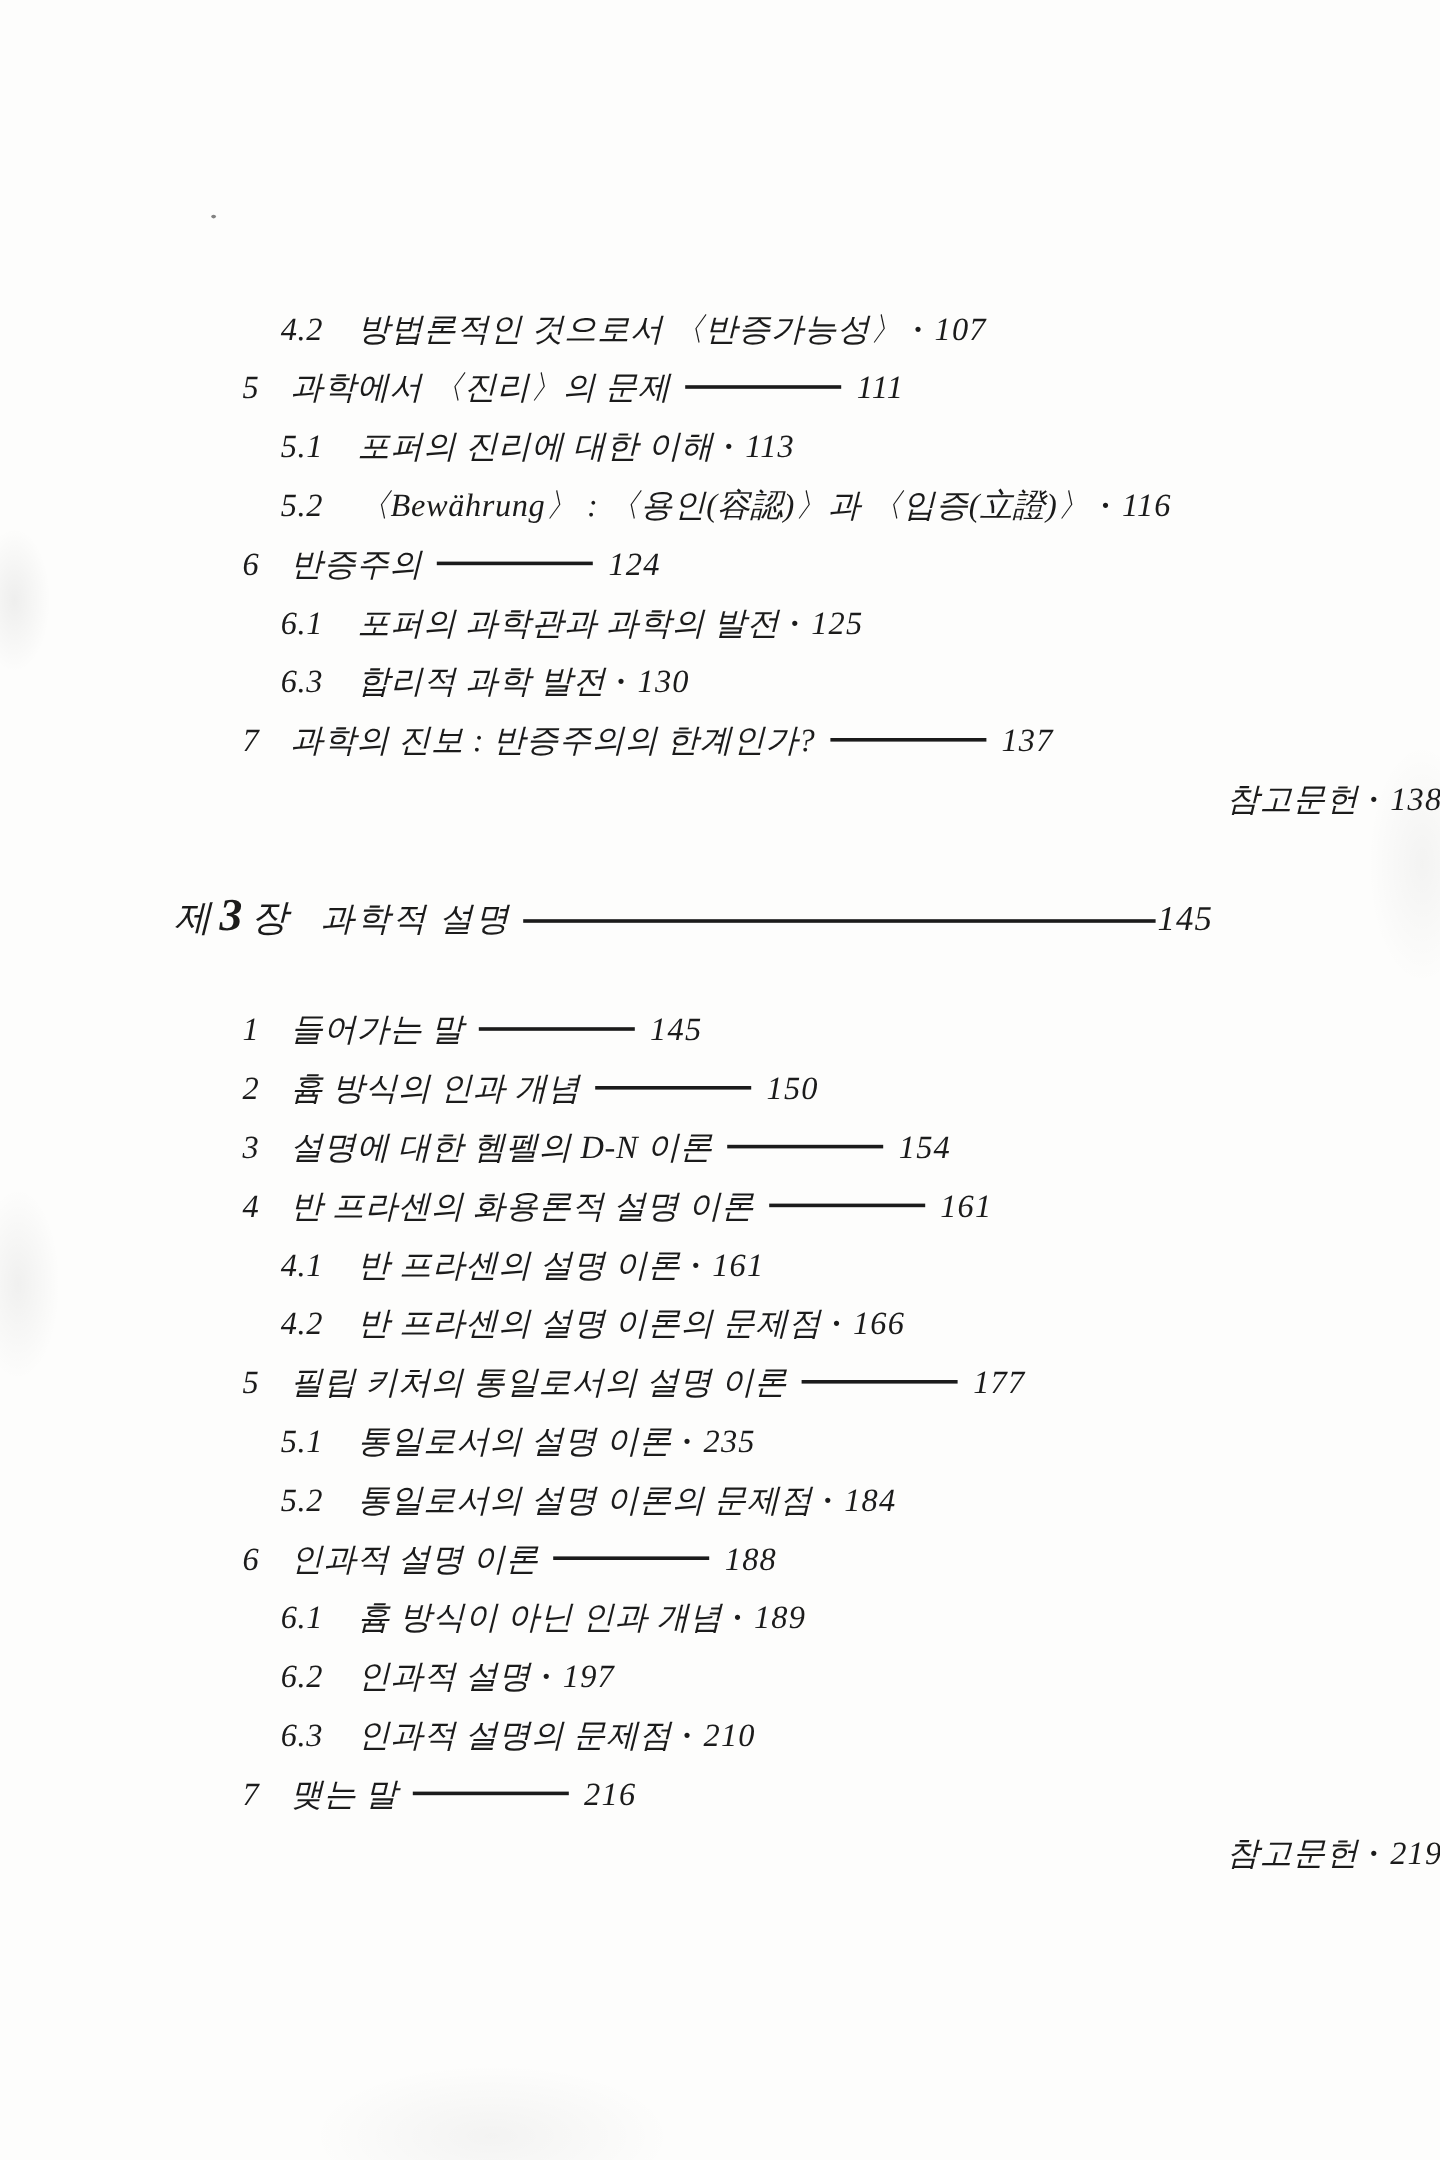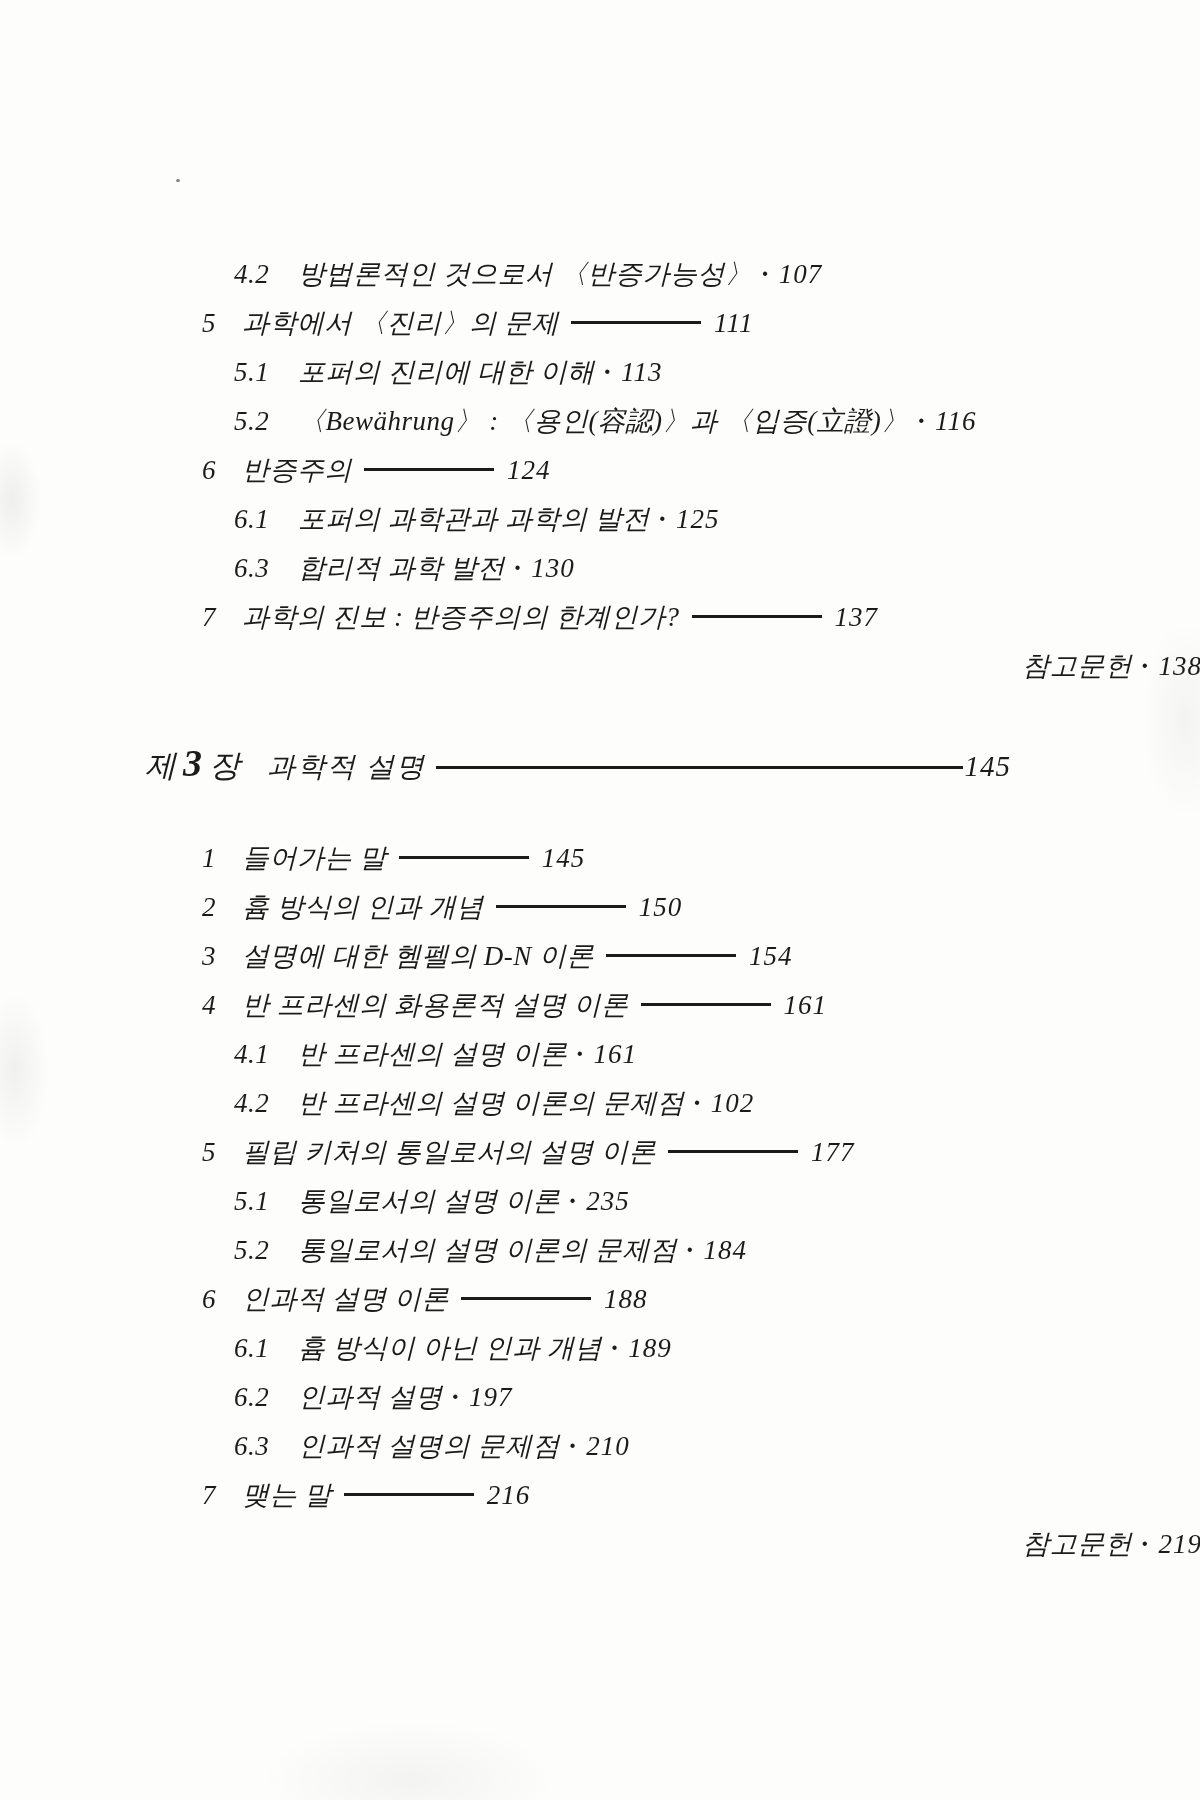--- a/index.html
+++ b/index.html
@@ -105,21 +105,21 @@
       <span class="ch-dash"></span>
       <span class="ch-page">145</span>
     </div>
 
     <div id="block-ch3" class="block">
         <div class="row item"><span class="num">1</span><span class="title">들어가는 말</span><span class="dash"></span><span class="pg">145</span></div>
         <div class="row item"><span class="num">2</span><span class="title">흄 방식의 인과 개념</span><span class="dash"></span><span class="pg">150</span></div>
         <div class="row item"><span class="num">3</span><span class="title">설명에 대한 헴펠의 D-N 이론</span><span class="dash"></span><span class="pg">154</span></div>
         <div class="row item"><span class="num">4</span><span class="title">반 프라센의 화용론적 설명 이론</span><span class="dash"></span><span class="pg">161</span></div>
         <div class="row sub"><span class="num">4.1</span><span class="title">반 프라센의 설명 이론</span><span class="dot">·</span><span class="pg">161</span></div>
-        <div class="row sub"><span class="num">4.2</span><span class="title">반 프라센의 설명 이론의 문제점</span><span class="dot">·</span><span class="pg">102</span></div>
+        <div class="row sub"><span class="num">4.2</span><span class="title">반 프라센의 설명 이론의 문제점</span><span class="dot">·</span><span class="pg">166</span></div>
         <div class="row item"><span class="num">5</span><span class="title">필립 키처의 통일로서의 설명 이론</span><span class="dash"></span><span class="pg">177</span></div>
         <div class="row sub"><span class="num">5.1</span><span class="title">통일로서의 설명 이론</span><span class="dot">·</span><span class="pg">235</span></div>
         <div class="row sub"><span class="num">5.2</span><span class="title">통일로서의 설명 이론의 문제점</span><span class="dot">·</span><span class="pg">184</span></div>
         <div class="row item"><span class="num">6</span><span class="title">인과적 설명 이론</span><span class="dash"></span><span class="pg">188</span></div>
         <div class="row sub"><span class="num">6.1</span><span class="title">흄 방식이 아닌 인과 개념</span><span class="dot">·</span><span class="pg">189</span></div>
         <div class="row sub"><span class="num">6.2</span><span class="title">인과적 설명</span><span class="dot">·</span><span class="pg">197</span></div>
         <div class="row sub"><span class="num">6.3</span><span class="title">인과적 설명의 문제점</span><span class="dot">·</span><span class="pg">210</span></div>
         <div class="row item"><span class="num">7</span><span class="title">맺는 말</span><span class="dash"></span><span class="pg">216</span></div>
         <div class="row ref"><span class="title">참고문헌</span><span class="dot">·</span><span class="pg">219</span></div>
       </div>

